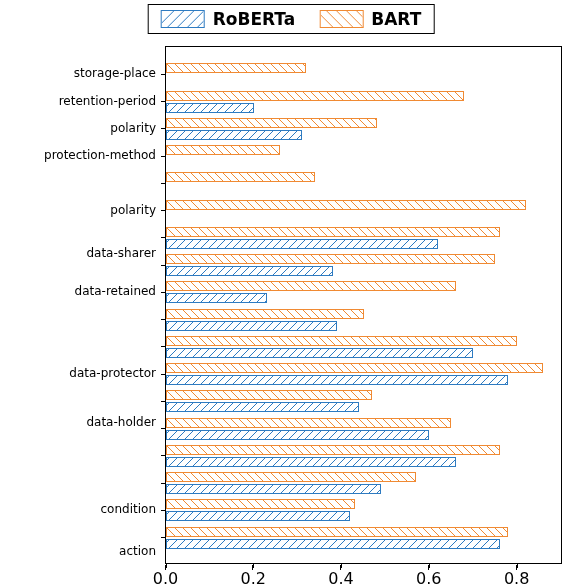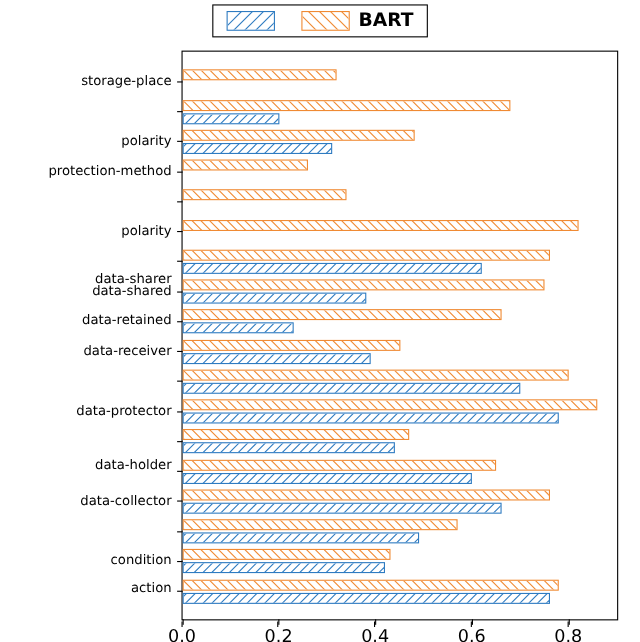--- a/index.html
+++ b/index.html
@@ -100,49 +100,48 @@
     <div class="legend-item">
       <span class="swatch" style="border-color:#2e7bc1">
         <svg class="hatch" preserveAspectRatio="none" viewBox="0 0 42 16">
           <line x1="-10" y1="22" x2="22" y2="-10" stroke="#2e7bc1" stroke-width="1"></line>
           <line x1="0" y1="22" x2="32" y2="-10" stroke="#2e7bc1" stroke-width="1"></line>
           <line x1="10" y1="22" x2="42" y2="-10" stroke="#2e7bc1" stroke-width="1"></line>
           <line x1="20" y1="22" x2="52" y2="-10" stroke="#2e7bc1" stroke-width="1"></line>
           <line x1="30" y1="22" x2="62" y2="-10" stroke="#2e7bc1" stroke-width="1"></line>
         </svg>
       </span>
+      <span>RoBERTa</span>
     </div>
     <div class="legend-item">
       <span class="swatch" style="border-color:#f08a33">
         <svg class="hatch" preserveAspectRatio="none" viewBox="0 0 42 16">
           <line x1="-10" y1="-6" x2="22" y2="26" stroke="#f08a33" stroke-width="1"></line>
           <line x1="0" y1="-6" x2="32" y2="26" stroke="#f08a33" stroke-width="1"></line>
           <line x1="10" y1="-6" x2="42" y2="26" stroke="#f08a33" stroke-width="1"></line>
           <line x1="20" y1="-6" x2="52" y2="26" stroke="#f08a33" stroke-width="1"></line>
           <line x1="30" y1="-6" x2="62" y2="26" stroke="#f08a33" stroke-width="1"></line>
         </svg>
       </span>
       <span>BART</span>
     </div>
   </div>
 
   <div class="ylabels" id="ylabels">
       <div class="ylabel" style="top: 27.2632px;">storage-place</div>
+      <div class="ylabel" style="top: 54.5263px;">retention-period</div>
       <div class="ylabel" style="top: 81.7895px;">polarity</div>
       <div class="ylabel" style="top: 109.053px;">protection-method</div>
       <div class="ylabel" style="top: 163.579px;">polarity</div>
       <div class="ylabel" style="top: 207px;">data-sharer</div>
-      <div class="ylabel" style="top: 218.105px;">data-shared</div>
       <div class="ylabel" style="top: 245.368px;">data-retained</div>
-      <div class="ylabel" style="top: 272.632px;">data-receiver</div>
       <div class="ylabel" style="top: 327.158px;">data-protector</div>
       <div class="ylabel" style="top: 376px;">data-holder</div>
-      <div class="ylabel" style="top: 408.947px;">data-collector</div>
       <div class="ylabel" style="top: 463.474px;">condition</div>
-      <div class="ylabel" style="top: 488px;">action</div>
+      <div class="ylabel" style="top: 505px;">action</div>
     </div>
   <div class="plot" id="plot">
       <div class="ytick" style="top: 26.7632px;"></div>
       <div class="bar" style="top: 16.2632px; width: 140.444px; border-color: rgb(240, 138, 51);">
         <svg class="hatch" width="140.44444444444446" height="10" preserveAspectRatio="none">
           <line x1="-20" y1="-4" x2="-2" y2="14" stroke="#f08a33" stroke-width="1"></line>
           <line x1="-12" y1="-4" x2="6" y2="14" stroke="#f08a33" stroke-width="1"></line>
           <line x1="-4" y1="-4" x2="14" y2="14" stroke="#f08a33" stroke-width="1"></line>
           <line x1="4" y1="-4" x2="22" y2="14" stroke="#f08a33" stroke-width="1"></line>
           <line x1="12" y1="-4" x2="30" y2="14" stroke="#f08a33" stroke-width="1"></line>

